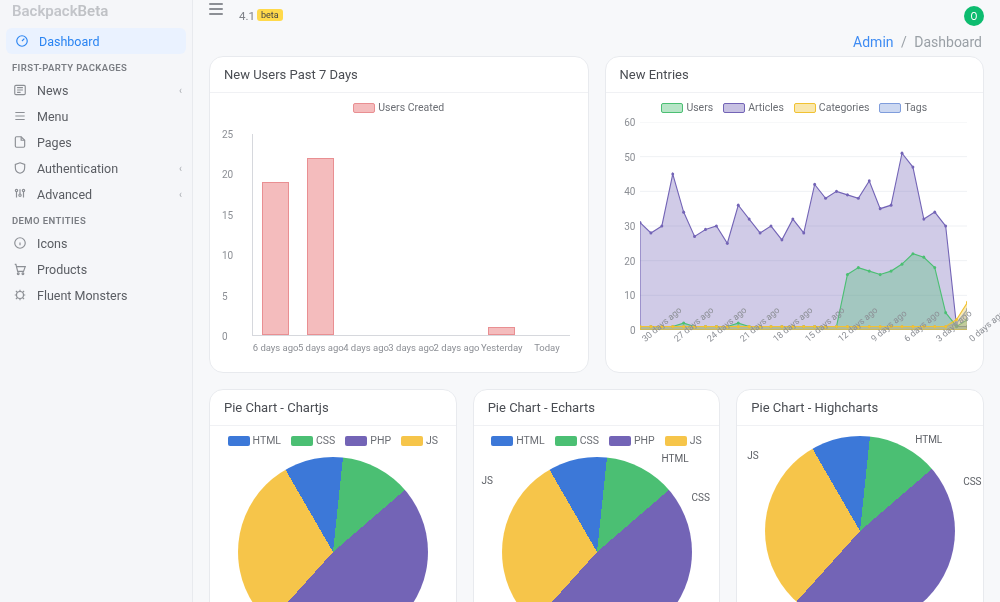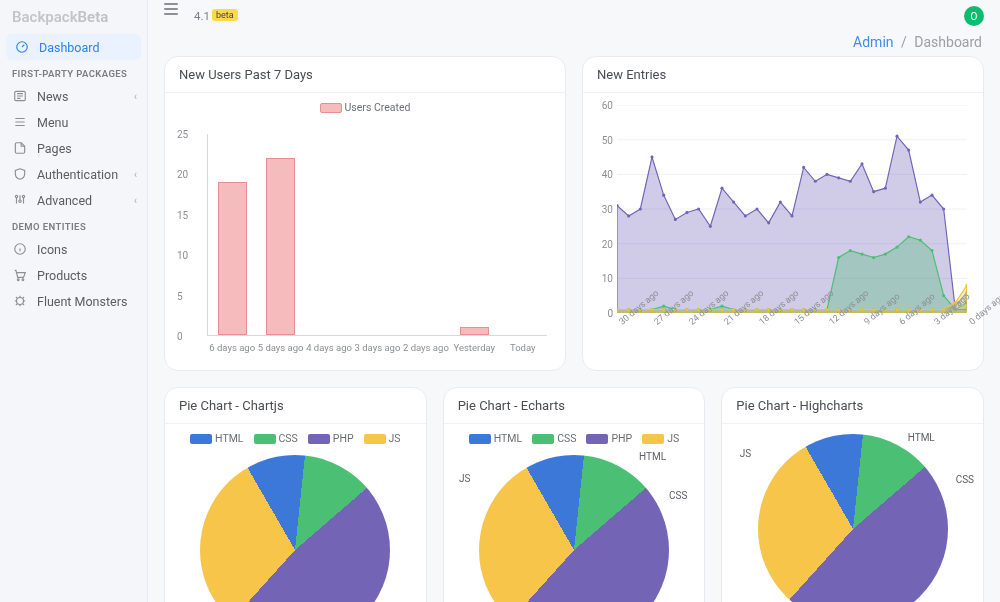--- a/index.html
+++ b/index.html
@@ -9,24 +9,23 @@
   color: #3a3a3a;
   font-size: 13px;
   width: 1000px;
   height: 602px;
   overflow: hidden;
 }
 .layout { display: flex; height: 100%; }
 
 
 .sidebar {
-  width: 148px;
+  width: 193px;
   background: #f5f6f9;
   border-right: 1px solid #e8eaee;
-  padding-top: 6px;
 }
 .logo {
   padding: 2px 12px 8px;
   font-size: 15px;
   font-weight: 600;
   color: #c3c5ca;
 }
 .logo .part2 { color: #bfc1c5; }
 .section-label {
   font-size: 9.5px;
@@ -325,20 +324,38 @@
                 <div class="bc-ylabel" style="top: calc(96.8px);">15</div>
                 <div class="bc-ylabel" style="top: calc(56.4px);">20</div>
                 <div class="bc-ylabel" style="top: calc(16px);">25</div>
               </div>
           </div>
         </div>
 
         <div class="card">
           <div class="card-title">New Entries</div>
           <div class="card-body">
+            <div class="legend" id="lineLegend">
+                <span class="item">
+                  <span class="swatch" style="background:#4bbf7366;border:1px solid #4bbf73"></span>
+                  <span>Users</span>
+                </span>
+                <span class="item">
+                  <span class="swatch" style="background:#7364b666;border:1px solid #7364b6"></span>
+                  <span>Articles</span>
+                </span>
+                <span class="item">
+                  <span class="swatch" style="background:#f1c23266;border:1px solid #f1c232"></span>
+                  <span>Categories</span>
+                </span>
+                <span class="item">
+                  <span class="swatch" style="background:#7f9ddc66;border:1px solid #7f9ddc"></span>
+                  <span>Tags</span>
+                </span>
+              </div>
             <div class="linechart" id="linechart">
                 <div class="lc-plot">
                   <svg viewBox="0 0 360 208" width="100%" height="100%" preserveAspectRatio="none">
                     <line x1="0" x2="360" y1="208" y2="208" stroke="#eef0f3" stroke-width="1"></line>
                     <line x1="0" x2="360" y1="173.33333333333334" y2="173.33333333333334" stroke="#eef0f3" stroke-width="1"></line>
                     <line x1="0" x2="360" y1="138.66666666666669" y2="138.66666666666669" stroke="#eef0f3" stroke-width="1"></line>
                     <line x1="0" x2="360" y1="104" y2="104" stroke="#eef0f3" stroke-width="1"></line>
                     <line x1="0" x2="360" y1="69.33333333333334" y2="69.33333333333334" stroke="#eef0f3" stroke-width="1"></line>
                     <line x1="0" x2="360" y1="34.66666666666666" y2="34.66666666666666" stroke="#eef0f3" stroke-width="1"></line>
                     <line x1="0" x2="360" y1="0" y2="0" stroke="#eef0f3" stroke-width="1"></line>

